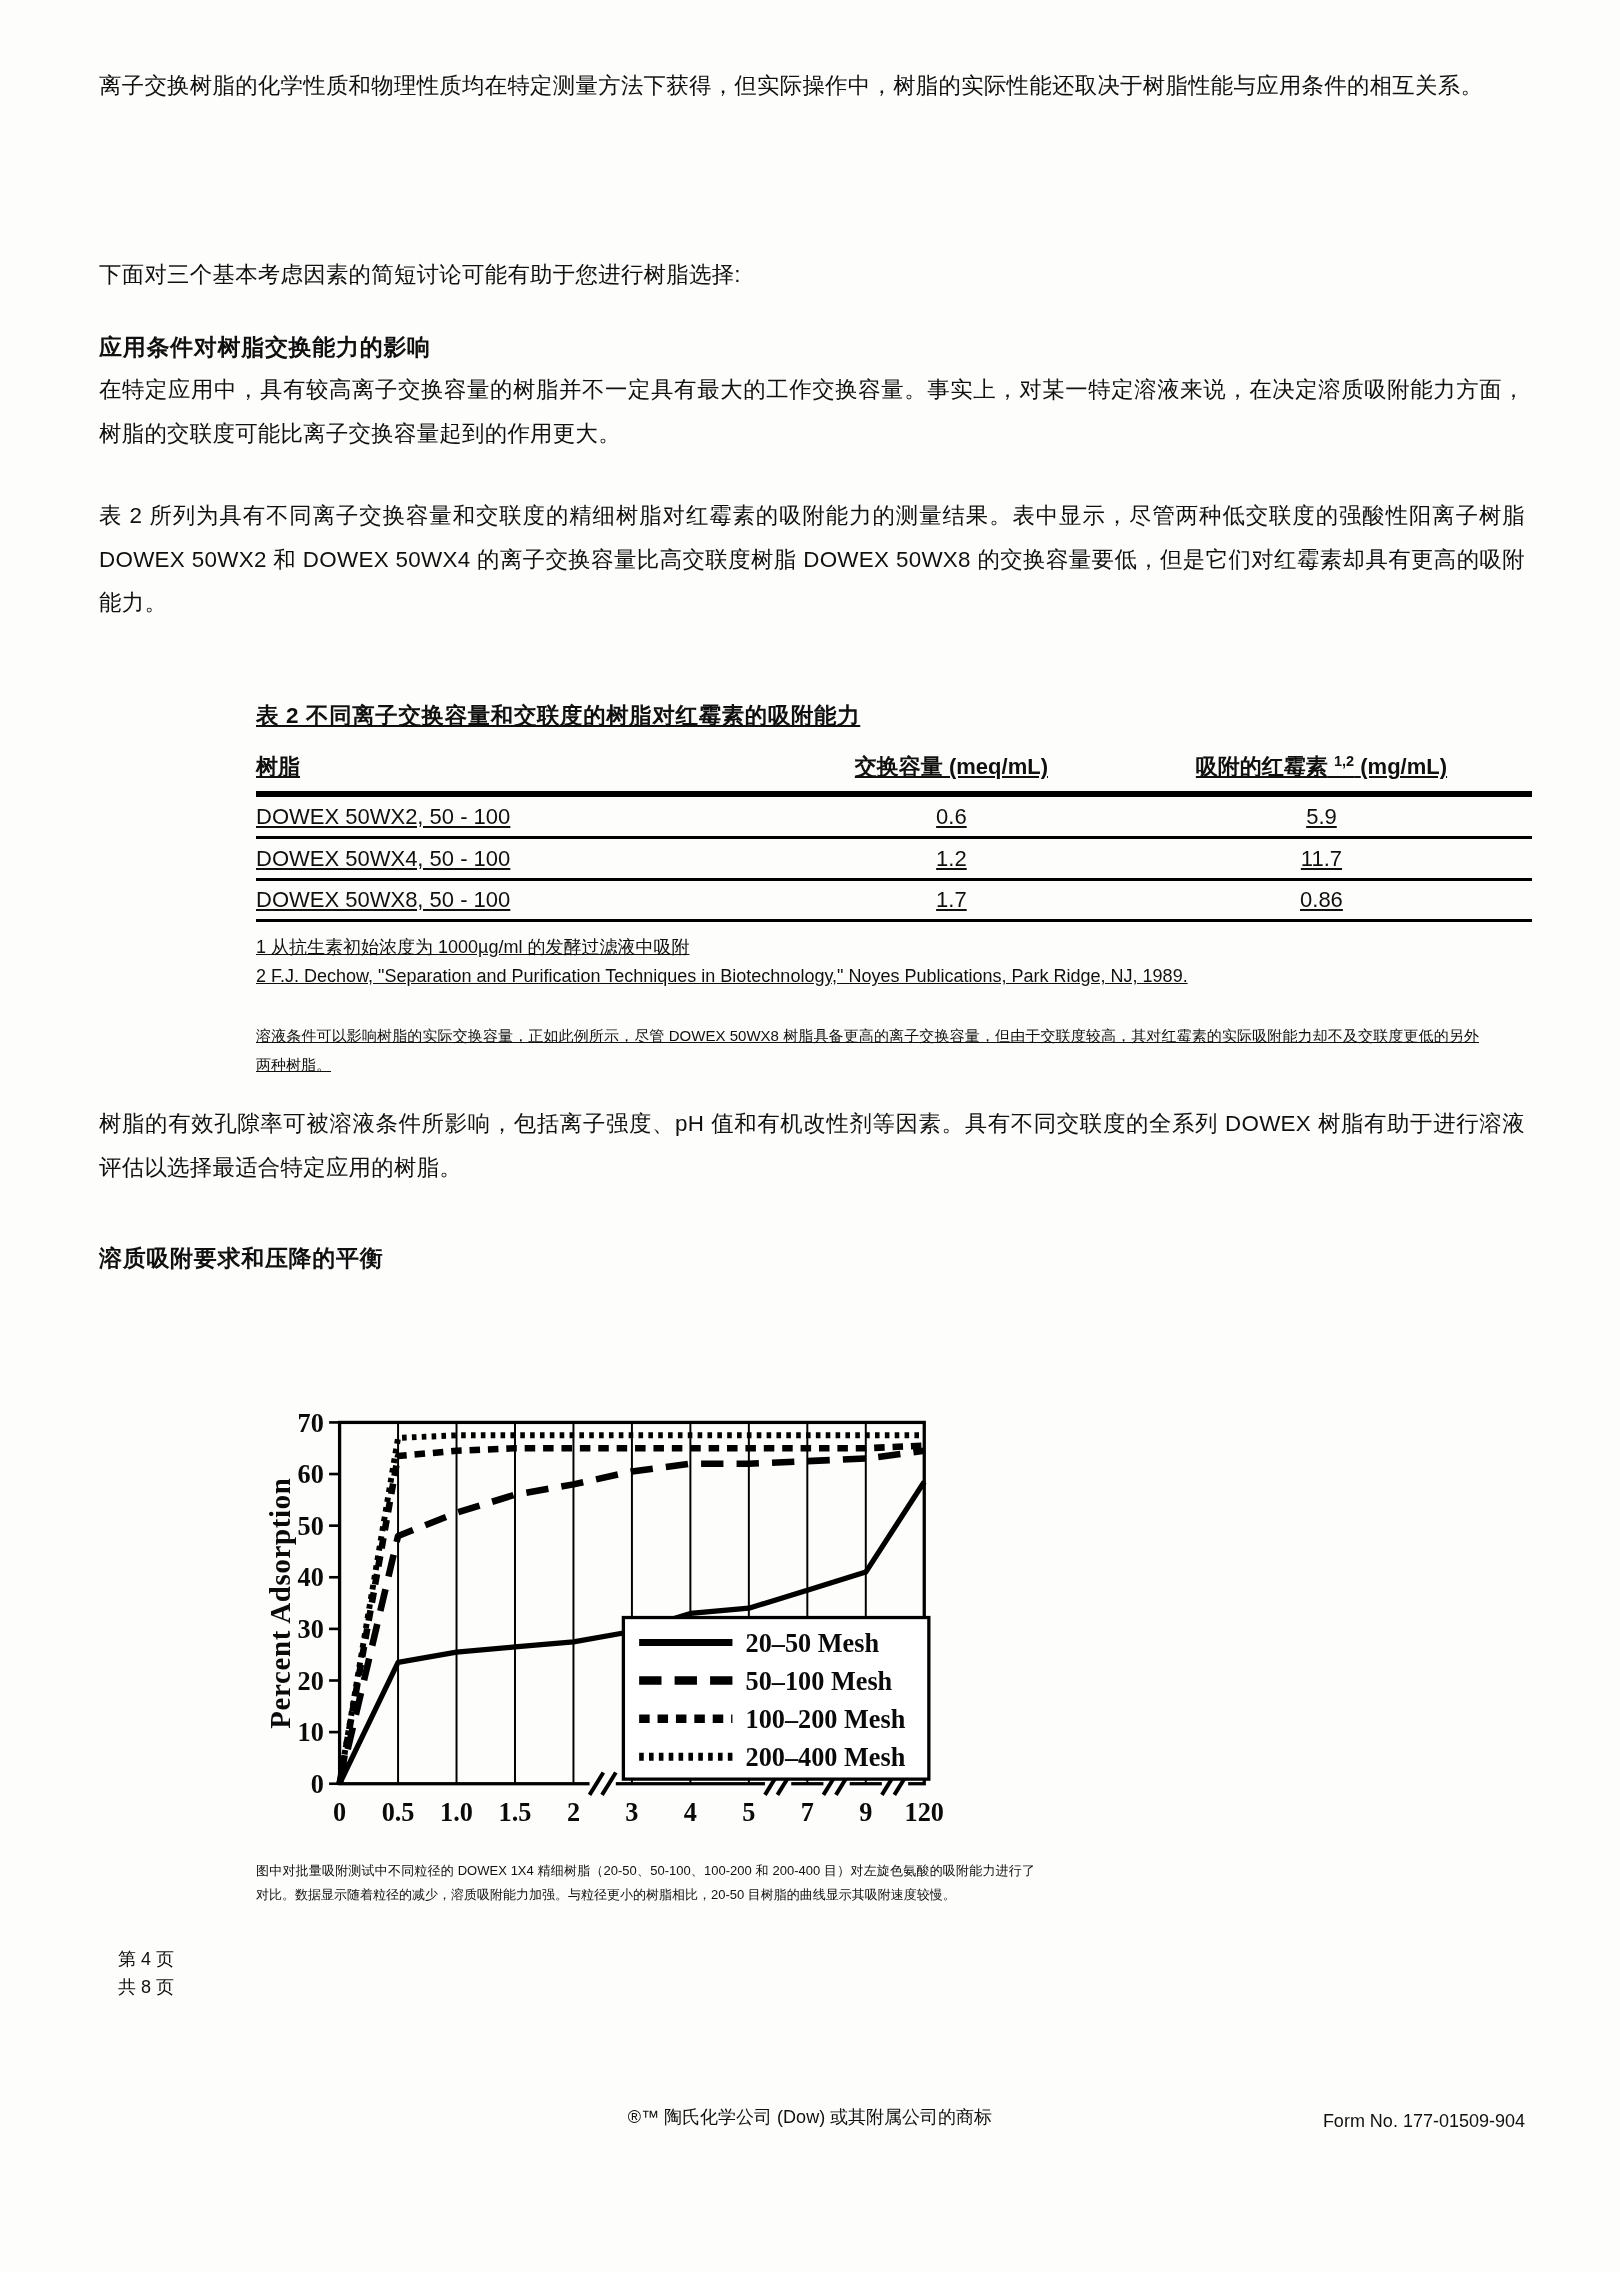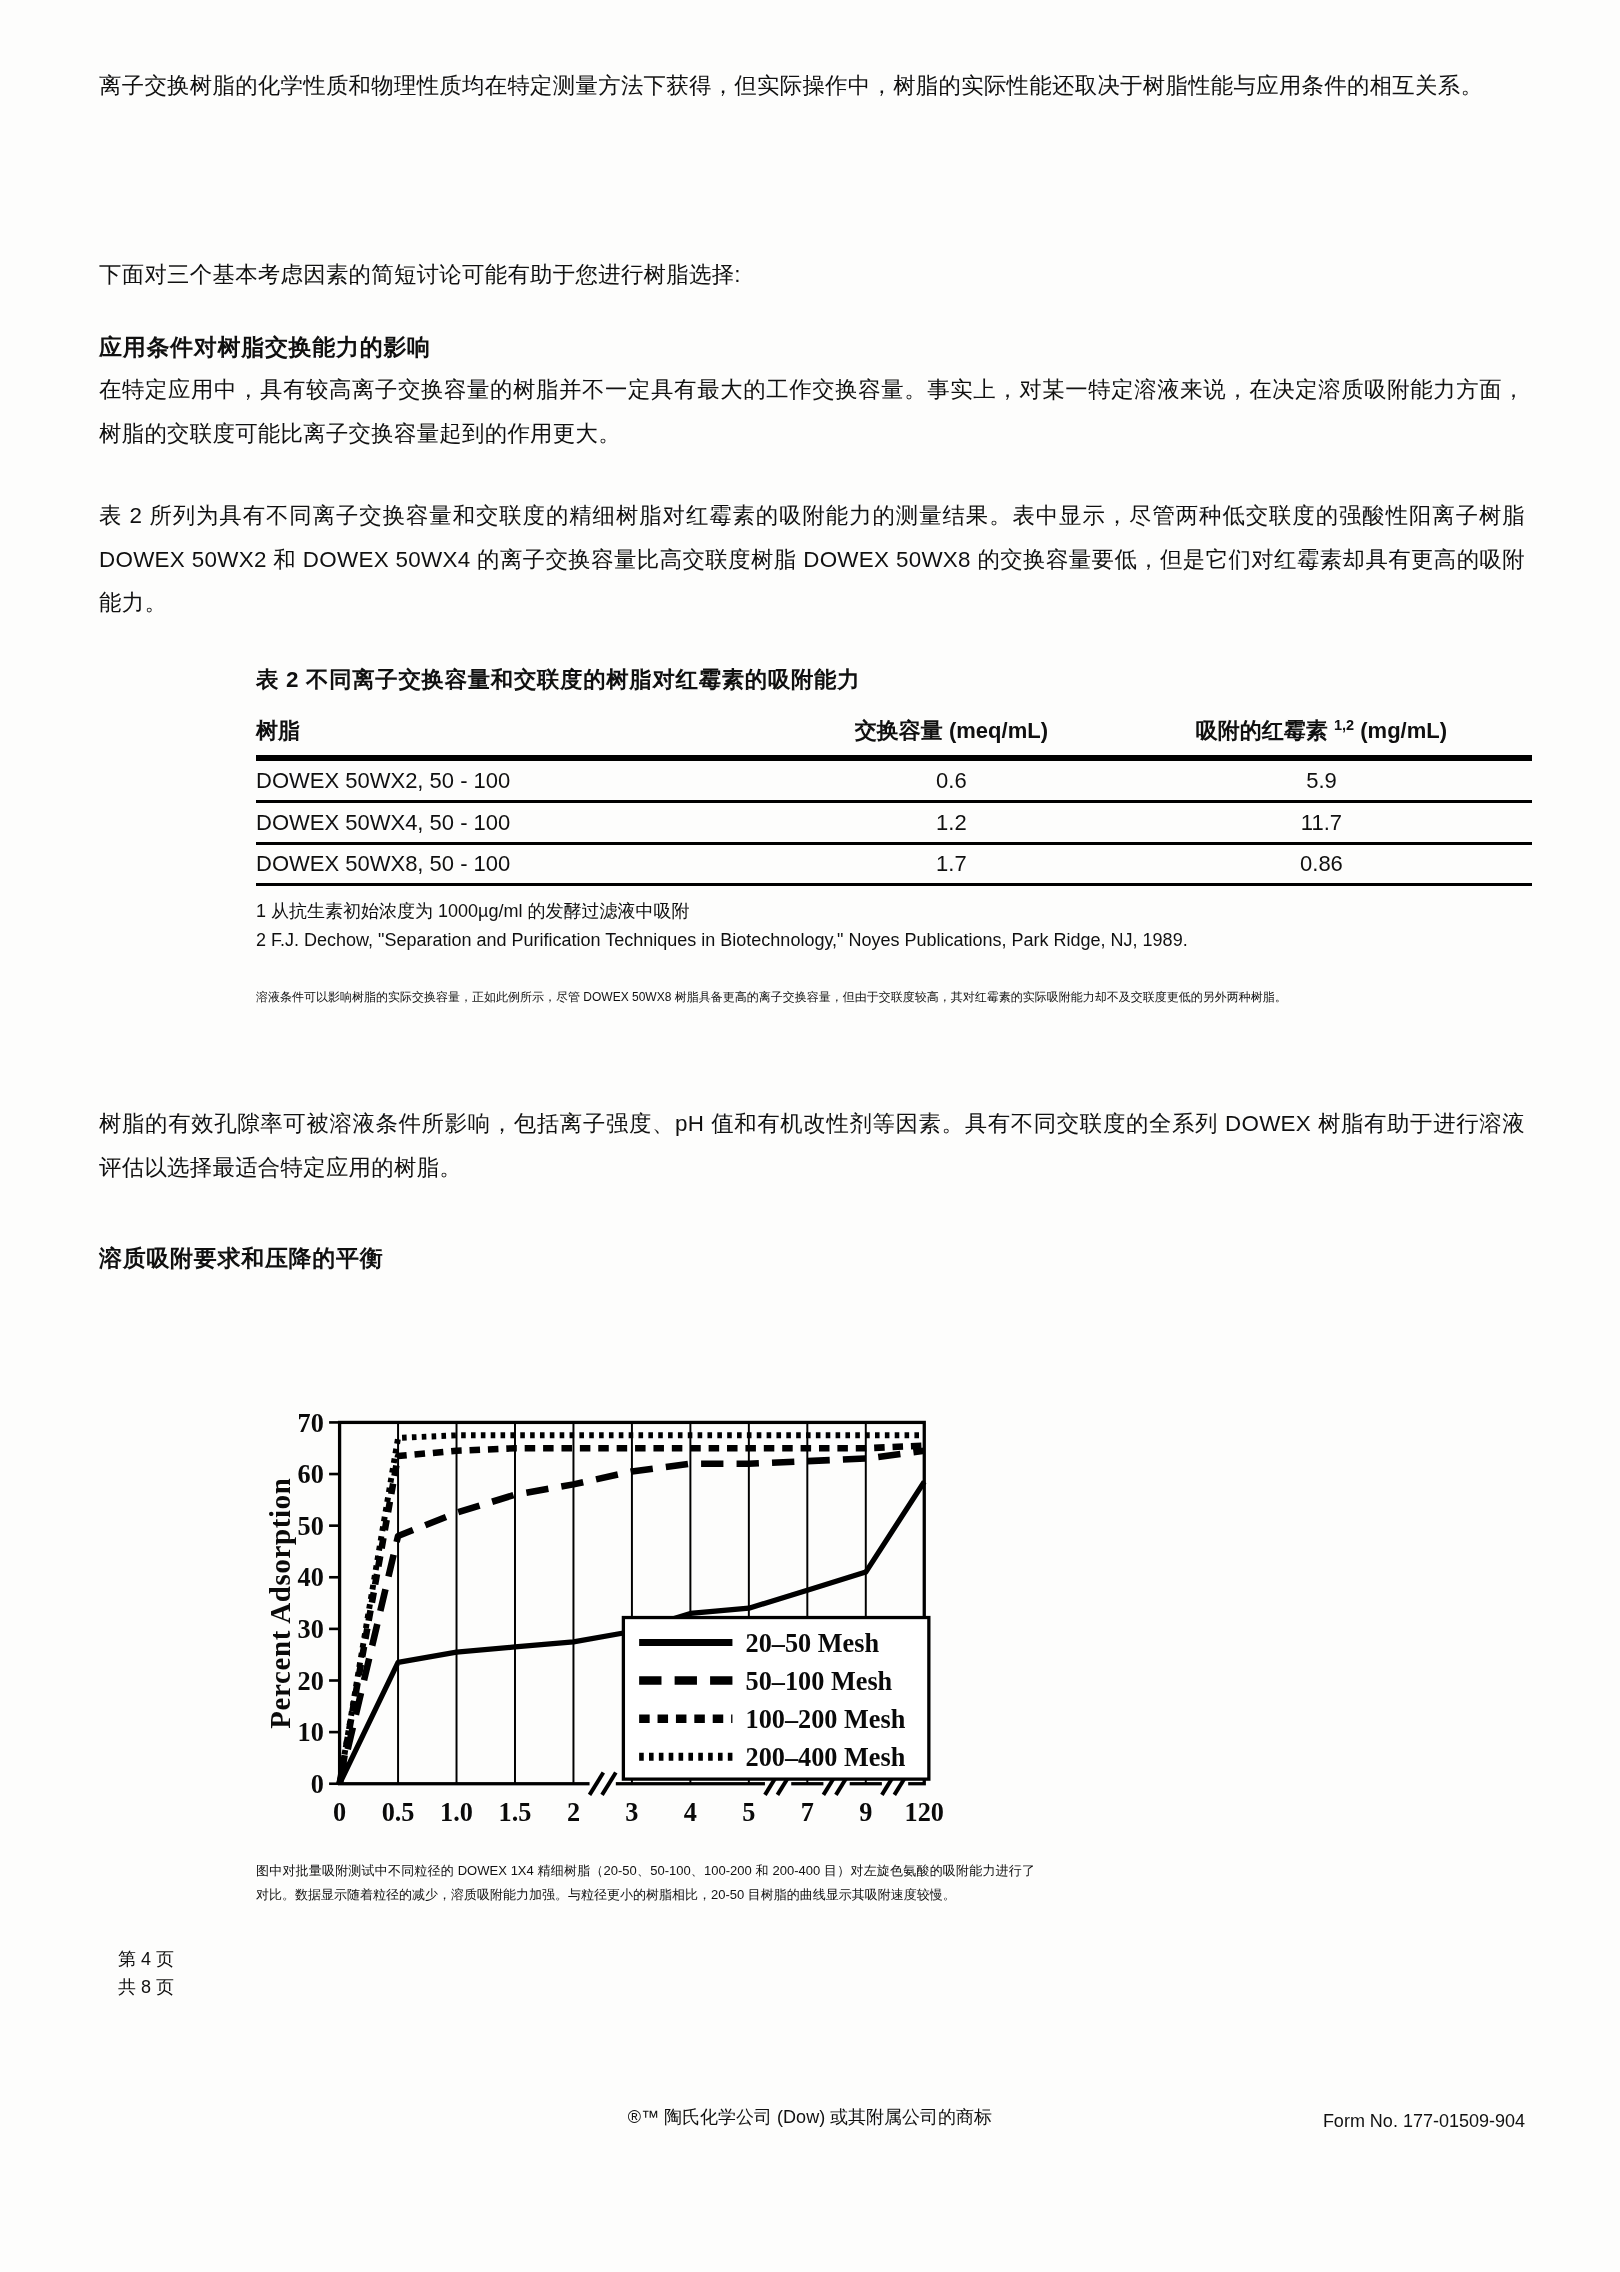--- a/index.html
+++ b/index.html
@@ -6,21 +6,21 @@
   body{background:#e8e8e8;}
   .page{
     position:relative; width:1620px; height:2273px; margin:0 auto;
     background:#fdfdfc; overflow:hidden; color:#101010;
     font-family:"Liberation Sans","DejaVu Sans",sans-serif;
   }
   .blk{position:absolute; left:99px; right:95px;}
   .body-text{font-size:22.4px; line-height:1.93; text-align:justify; letter-spacing:0.3px;}
   .heading{font-size:23px; font-weight:bold; letter-spacing:0.7px;}
   .indent{left:256px; right:88px;}
-  .small-text{font-size:12px; line-height:1.9; text-align:justify;}
+  .small-text{font-size:15px; line-height:1.9; text-align:justify;}
   .footnote{font-size:18px; line-height:1.65;}
   
   .t2-title{font-size:22.4px; font-weight:bold; letter-spacing:0.7px;}
   table.t2{border-collapse:collapse; width:1276px; margin-top:9.2px; table-layout:fixed;}
   table.t2 th{font-size:22px; font-weight:bold; text-align:left; padding:12px 0 9.2px 0; vertical-align:bottom;}
   table.t2 thead tr{border-bottom:6.6px solid #000;}
   table.t2 td{font-size:22px; padding:6.6px 0 6px 0; border-bottom:3.3px solid #000;}
   .t2 .c2{text-align:center;}
   .t2 .c3{text-align:center;}
   .t2 sup{font-size:14.5px;}
@@ -41,21 +41,21 @@
   <p class="blk body-text" style="top:42px;">离子交换树脂的化学性质和物理性质均在特定测量方法下获得，但实际操作中，树脂的实际性能还取决于树脂性能与应用条件的相互关系。</p>
 
   <p class="blk body-text" style="top:231px;">下面对三个基本考虑因素的简短讨论可能有助于您进行树脂选择:</p>
 
   <h2 class="blk heading" style="top:313px;">应用条件对树脂交换能力的影响</h2>
 
   <p class="blk body-text" style="top:346px;">在特定应用中，具有较高离子交换容量的树脂并不一定具有最大的工作交换容量。事实上，对某一特定溶液来说，在决定溶质吸附能力方面，树脂的交联度可能比离子交换容量起到的作用更大。</p>
 
   <p class="blk body-text" style="top:472px;">表 2 所列为具有不同离子交换容量和交联度的精细树脂对红霉素的吸附能力的测量结果。表中显示，尽管两种低交联度的强酸性阳离子树脂 DOWEX 50WX2 和 DOWEX 50WX4 的离子交换容量比高交联度树脂 DOWEX 50WX8 的交换容量要低，但是它们对红霉素却具有更高的吸附能力。</p>
 
-  <div class="blk indent" style="top:664px;">
+  <div class="blk indent" style="top:700px;text-decoration:underline;">
     <div class="t2-title">表 2 不同离子交换容量和交联度的树脂对红霉素的吸附能力</div>
     <table class="t2">
       <colgroup>
           <col style="width:42%">
           <col style="width:25%">
           <col style="width:33%">
         </colgroup>
       <thead>
         <tr>
           <th>树脂</th>

